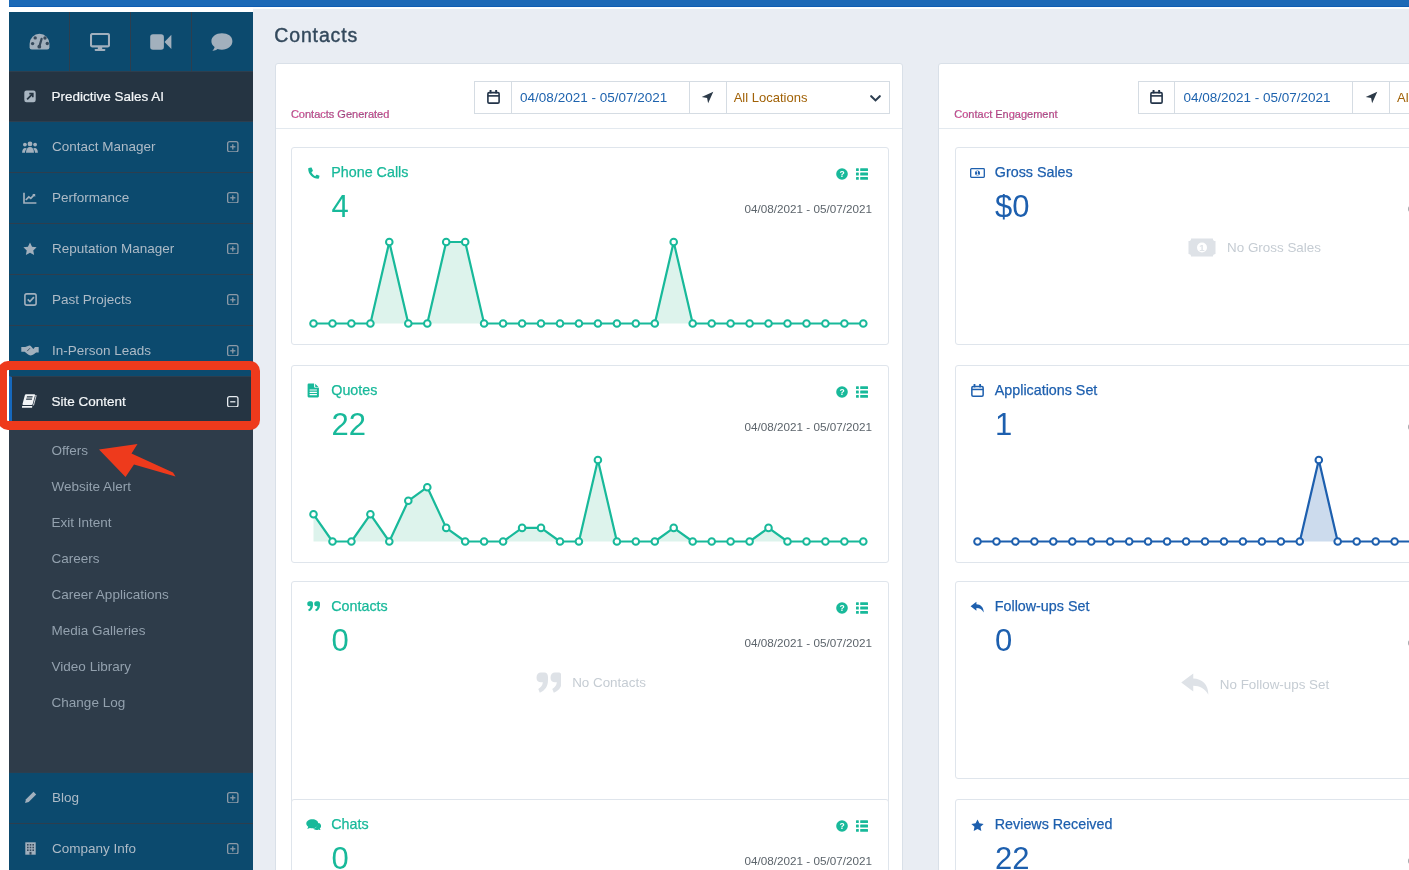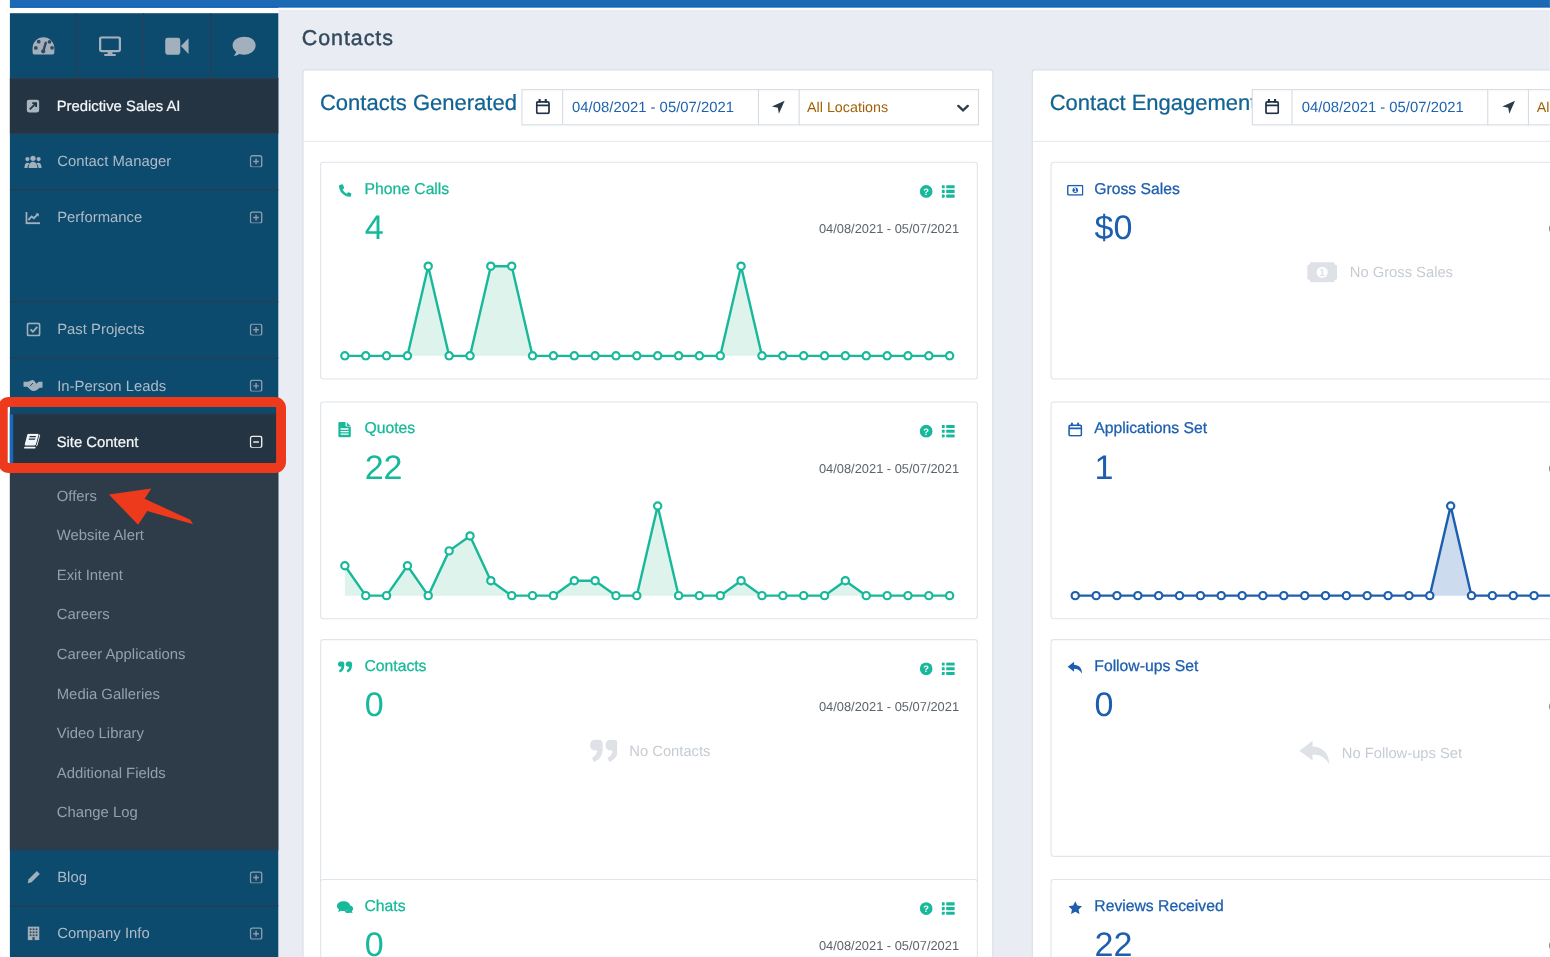--- a/index.html
+++ b/index.html
@@ -19,21 +19,21 @@
 .mrow.act .micon{margin-left:5.5px}
 .mtext{margin-left:10px;font-size:13.5px;color:#aebbc7}
 .mtext.lt{color:#f4f7f9;-webkit-text-stroke:0.2px #f4f7f9}
 .pside{position:absolute;right:13.5px;top:50%;margin-top:-5.8px;line-height:0}
 .submenu{position:absolute;left:0;top:414.5px;width:243.5px;height:345px;background:#2e3c4a;
   padding-top:6.5px}
 .srow{height:36px;line-height:36px;padding-left:42.6px;font-size:13.5px;color:#93a1ae}
 .panel{position:absolute;top:63px;width:628.6px;height:1040px;background:#fff;
   border:1px solid #d9e0e8;border-radius:3px}
 .phead{height:65px;border-bottom:1px solid #e3e9ef}
-.ptitle{position:absolute;left:15.1px;top:19px;font-size:20px;color:#0369a1;
+.ptitle{position:absolute;left:15.1px;top:44px;font-size:11px;color:#ec4899;
   -webkit-text-stroke:0.2px #32465a}
 .pick{position:absolute;display:flex;height:32.5px;background:#fff}
 .pc{border:1px solid #d5dce3;border-left:none;display:flex;align-items:center;justify-content:center}
 .pcal{width:37.8px;border-left:1px solid #d5dce3}
 .pdate{width:177.9px;color:#1e63ae;font-size:13.5px;justify-content:flex-start;padding-left:8px}
 .parr{width:36.7px}
 .psel{width:162.9px;color:#a16207;font-size:13px;justify-content:flex-start;padding-left:7px;position:relative}
 .chev{position:absolute;right:8px;top:13px;line-height:0}
 .card{position:absolute;width:598.4px;background:#fff;border:1px solid #dfe5ec;border-radius:3px}
 .cicon{position:absolute;left:14px;top:17px;width:15px;height:15px;display:flex;align-items:center;justify-content:center;line-height:0}
@@ -408,20 +408,33 @@
           <path d="M9.2 2 L12.2 2 L12.2 5" fill="#a2b0bd"></path>
         </svg>
       </span>
       <span class="mtext">Performance</span>
       <span class="pside"><svg width="11.6" height="11.6" viewBox="0 0 11.6 11.6">
           <rect x="0.65" y="0.65" width="10.3" height="10.3" rx="1.9" fill="none" stroke="#8d9aa7" stroke-width="1.3"></rect>
           <path d="M3.2 5.8 L8.4 5.8" stroke="#8d9aa7" stroke-width="1.3"></path>
           <path d="M5.8 3.2 L5.8 8.4" stroke="#8d9aa7" stroke-width="1.3"></path>
         </svg></span>
     </div>
+    <div class="mrow" style="top:210.5px">
+      <span class="micon">
+        <svg width="14" height="13" viewBox="0 0 14 13">
+          <path d="M7.5 0.5 L9.7 5 L14.6 5.7 L11 9.1 L11.9 14 L7.5 11.6 L3.1 14 L4 9.1 L0.4 5.7 L5.3 5 Z" fill="#a2b0bd" transform="scale(0.9333333333333333,0.9285714285714286)"></path>
+        </svg>
+      </span>
+      <span class="mtext">Reputation Manager</span>
+      <span class="pside"><svg width="11.6" height="11.6" viewBox="0 0 11.6 11.6">
+          <rect x="0.65" y="0.65" width="10.3" height="10.3" rx="1.9" fill="none" stroke="#8d9aa7" stroke-width="1.3"></rect>
+          <path d="M3.2 5.8 L8.4 5.8" stroke="#8d9aa7" stroke-width="1.3"></path>
+          <path d="M5.8 3.2 L5.8 8.4" stroke="#8d9aa7" stroke-width="1.3"></path>
+        </svg></span>
+    </div>
     <div class="mrow" style="top:261.5px">
       <span class="micon">
         <svg width="13" height="13" viewBox="0 0 13 13">
           <rect x="0.9" y="0.9" width="11.2" height="11.2" rx="1.8" fill="none" stroke="#a2b0bd" stroke-width="1.6"></rect>
           <path d="M3.7 6.4 L5.9 8.6 L9.9 4.1" stroke="#a2b0bd" stroke-width="1.7" fill="none"></path>
         </svg>
       </span>
       <span class="mtext">Past Projects</span>
       <span class="pside"><svg width="11.6" height="11.6" viewBox="0 0 11.6 11.6">
           <rect x="0.65" y="0.65" width="10.3" height="10.3" rx="1.9" fill="none" stroke="#8d9aa7" stroke-width="1.3"></rect>
@@ -461,21 +474,20 @@
         </svg></span>
     </div>
     <div class="submenu">
       <div class="srow">Offers</div>
       <div class="srow">Website Alert</div>
       <div class="srow">Exit Intent</div>
       <div class="srow">Careers</div>
       <div class="srow">Career Applications</div>
       <div class="srow">Media Galleries</div>
       <div class="srow">Video Library</div>
-      <div class="srow">Additional Fields</div>
       <div class="srow">Change Log</div>
     </div>
     <div class="mrow" style="top:810.5px">
       <span class="micon">
         <svg width="13" height="13" viewBox="0 0 13 13">
           <rect x="1.3" y="0.3" width="10.4" height="12.4" fill="#a2b0bd"></rect>
           <rect x="3" y="2" width="1.6" height="1.6" fill="#36495b"></rect>
           <rect x="5.7" y="2" width="1.6" height="1.6" fill="#36495b"></rect>
           <rect x="8.4" y="2" width="1.6" height="1.6" fill="#36495b"></rect>
           <rect x="3" y="4.7" width="1.6" height="1.6" fill="#36495b"></rect>

